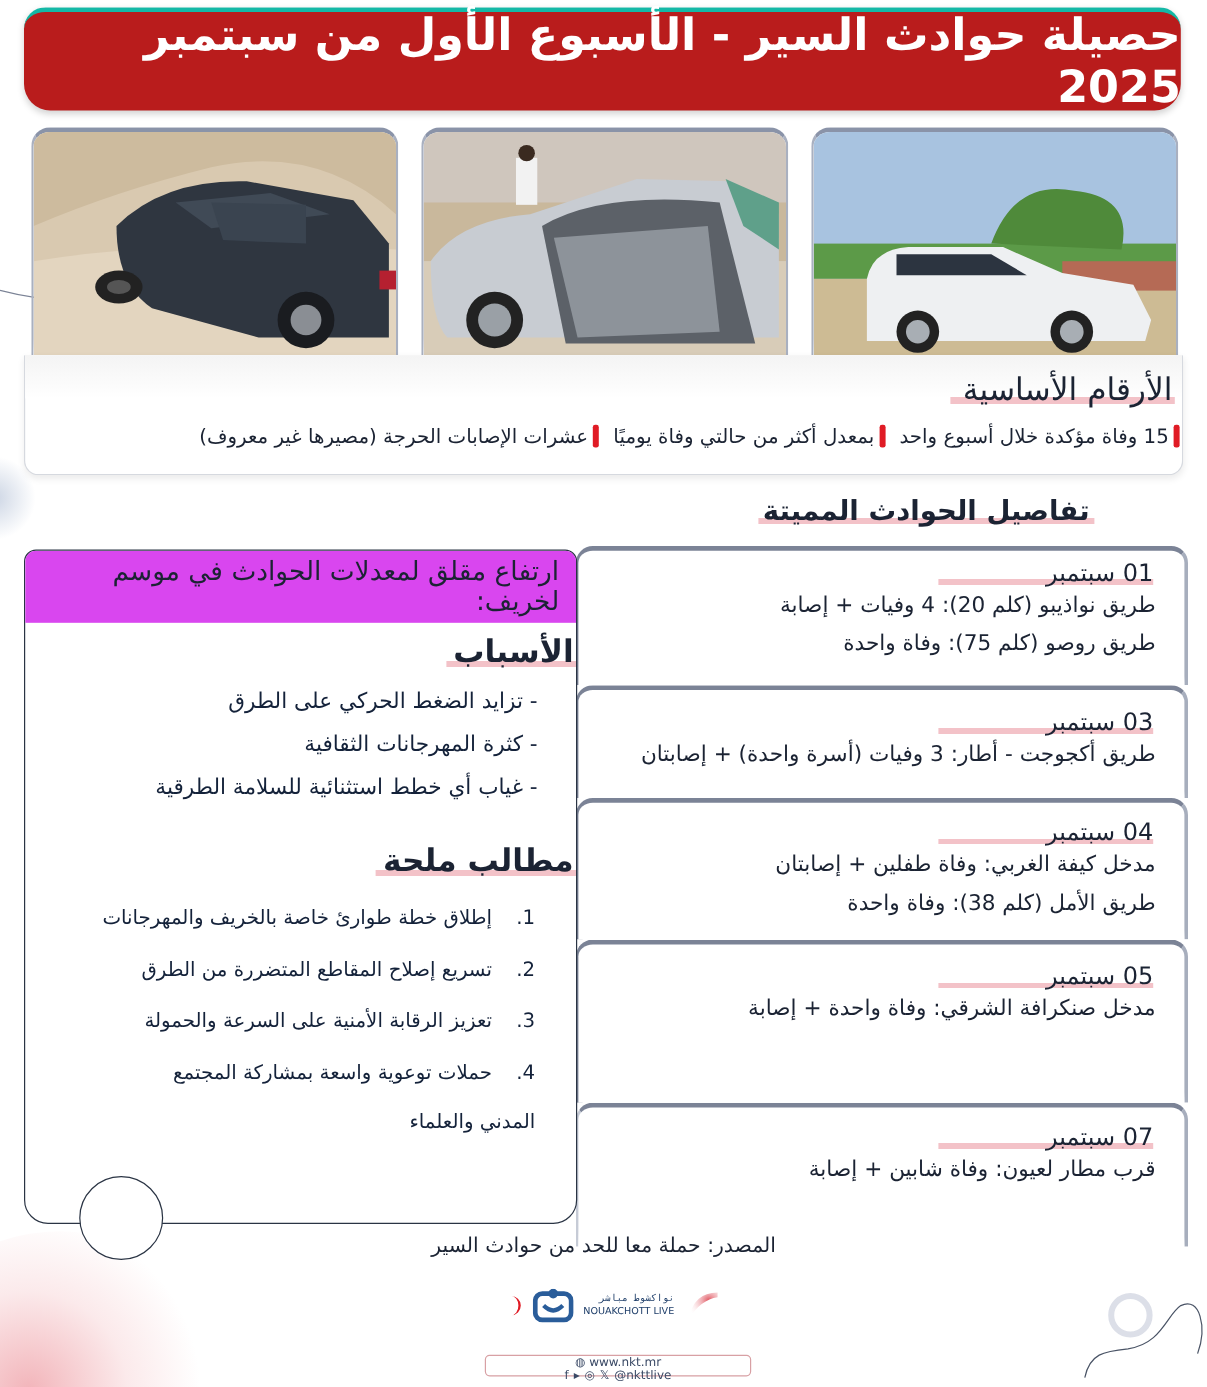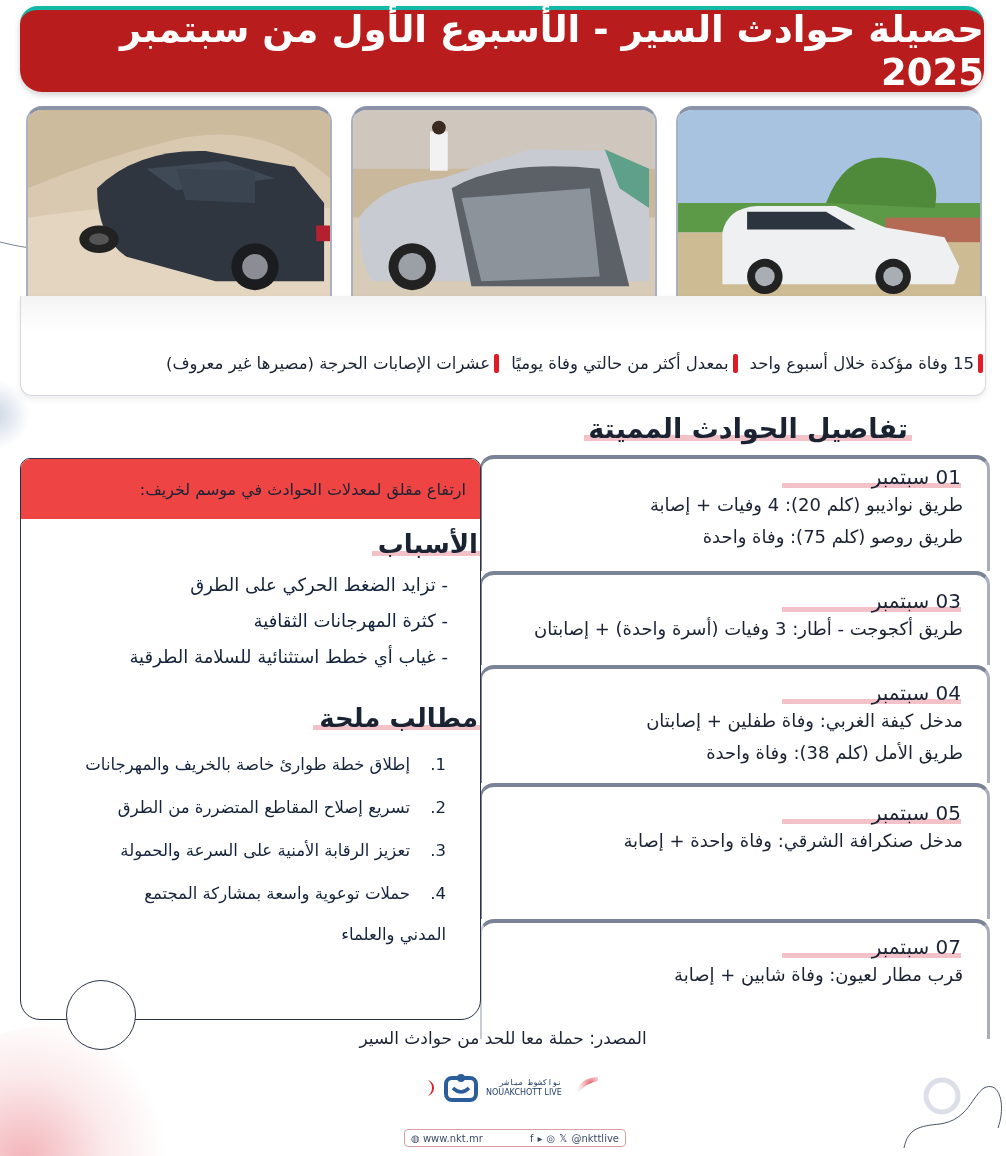--- a/index.html
+++ b/index.html
@@ -71,21 +71,21 @@
     position: absolute; right: 2px; top: 58px; left: 6px;
     display: flex; flex-direction: row; align-items: center; gap: 12px;
     font-size: 16.5px; color: #1b2333; white-space: nowrap;
   }
   .key-stat { display: flex; align-items: center; gap: 4px; }
   .red-bar { display: inline-block; width: 5px; height: 19px; background: #e01b25; border-radius: 2px; }
 
   
   .fatal-title {
     position: absolute; right: 94px; top: 413px;
-    font-size: 27px; color: #1b2333;
+    font-size: 23px; color: #1b2333;
     padding: 0 4px;
     background: linear-gradient(transparent 72%, #f3c2c8 72%, #f3c2c8 90%, transparent 90%);
   }
 
   
   .acc-list { position: absolute; left: 480px; top: 455px; width: 510px; }
   .acc-card {
     position: relative; width: 510px; background: #ffffff;
     border-top: 4px solid #7b8396; border-left: 2px solid #7b8396; border-right: 3px solid #a7aebd;
     border-radius: 14px 14px 0 0;
@@ -98,22 +98,22 @@
   }
   .acc-line { font-size: 18px; color: #1b2333; line-height: 32px; }
 
   
   .left-panel {
     position: absolute; left: 20px; top: 458px; width: 461px; height: 562px;
     border: 1.5px solid #2a3444; border-radius: 10px 10px 20px 20px;
     background: #ffffff; overflow: hidden;
   }
   .left-head {
-    height: 60px; background: #ef4444; display: flex; align-items: center;
-    padding-right: 14px; font-size: 16px; color: #1b2333;
+    height: 60px; background: #d946ef; display: flex; align-items: center;
+    padding-right: 14px; font-size: 22px; color: #1b2333;
   }
   .sec-title {
     font-size: 26px; color: #1b2333; display: inline-block;
     padding: 0 2px 0 6px;
     background: linear-gradient(transparent 74%, #f3c2c8 74%, #f3c2c8 90%, transparent 90%);
   }
   .causes { margin-top: 10px; }
   .causes-list { list-style: none; margin-top: 8px; margin-right: 32px; }
   .causes-list li { font-size: 18px; line-height: 36px; color: #14223a; }
   .demands { margin-top: 28px; }
@@ -133,21 +133,21 @@
   }
   .logo-row {
     position: absolute; left: 420px; top: 1070px; width: 190px; height: 36px;
     display: flex; flex-direction: row-reverse; align-items: center; gap: 8px;
   }
   .logo-text { font-size: 8px; color: #21406b; line-height: 10px; text-align: left; direction: ltr; }
   .logo-text .ar { text-align: right; direction: rtl; font-size: 8px; font-family: Liberation Mono, monospace; }
   .footer-bar {
     position: absolute; left: 404px; top: 1129px; width: 222px; height: 18px;
     border: 1px solid #d8a0a4; border-radius: 4px; background: #fff;
-    display: flex; flex-direction: row; align-items: center; justify-content: space-between;
+    display: flex; flex-direction: column; align-items: center; justify-content: space-between;
     padding: 0 6px; direction: ltr; font-size: 10px; color: #3b4a66;
   }
   .footer-bar .socials { display: flex; gap: 4px; align-items: center; }
 </style>
 </head>
 <body>
 
 <div class="bg-blob-bl"></div>
 <div class="bg-blob-left"></div>
 <svg class="deco-line-left" viewBox="0 0 30 10">
@@ -208,20 +208,21 @@
       <circle cx="88" cy="170" r="18" fill="#222"></circle>
         <circle cx="88" cy="170" r="10" fill="#a8aeb4"></circle>
       <circle cx="218" cy="170" r="18" fill="#222"></circle>
         <circle cx="218" cy="170" r="10" fill="#a8aeb4"></circle>
     </svg>
   </div>
 </div>
 
 <div class="key-card">
   <div class="fade"></div>
+  <h2 class="key-title">الأرقام الأساسية</h2>
   <div class="key-stats">
     <span class="key-stat">
       <span class="red-bar"></span>
       <span>15 وفاة مؤكدة خلال أسبوع واحد</span>
     </span>
     <span class="key-stat">
       <span class="red-bar"></span>
       <span>بمعدل أكثر من حالتي وفاة يوميًا</span>
     </span>
     <span class="key-stat">

